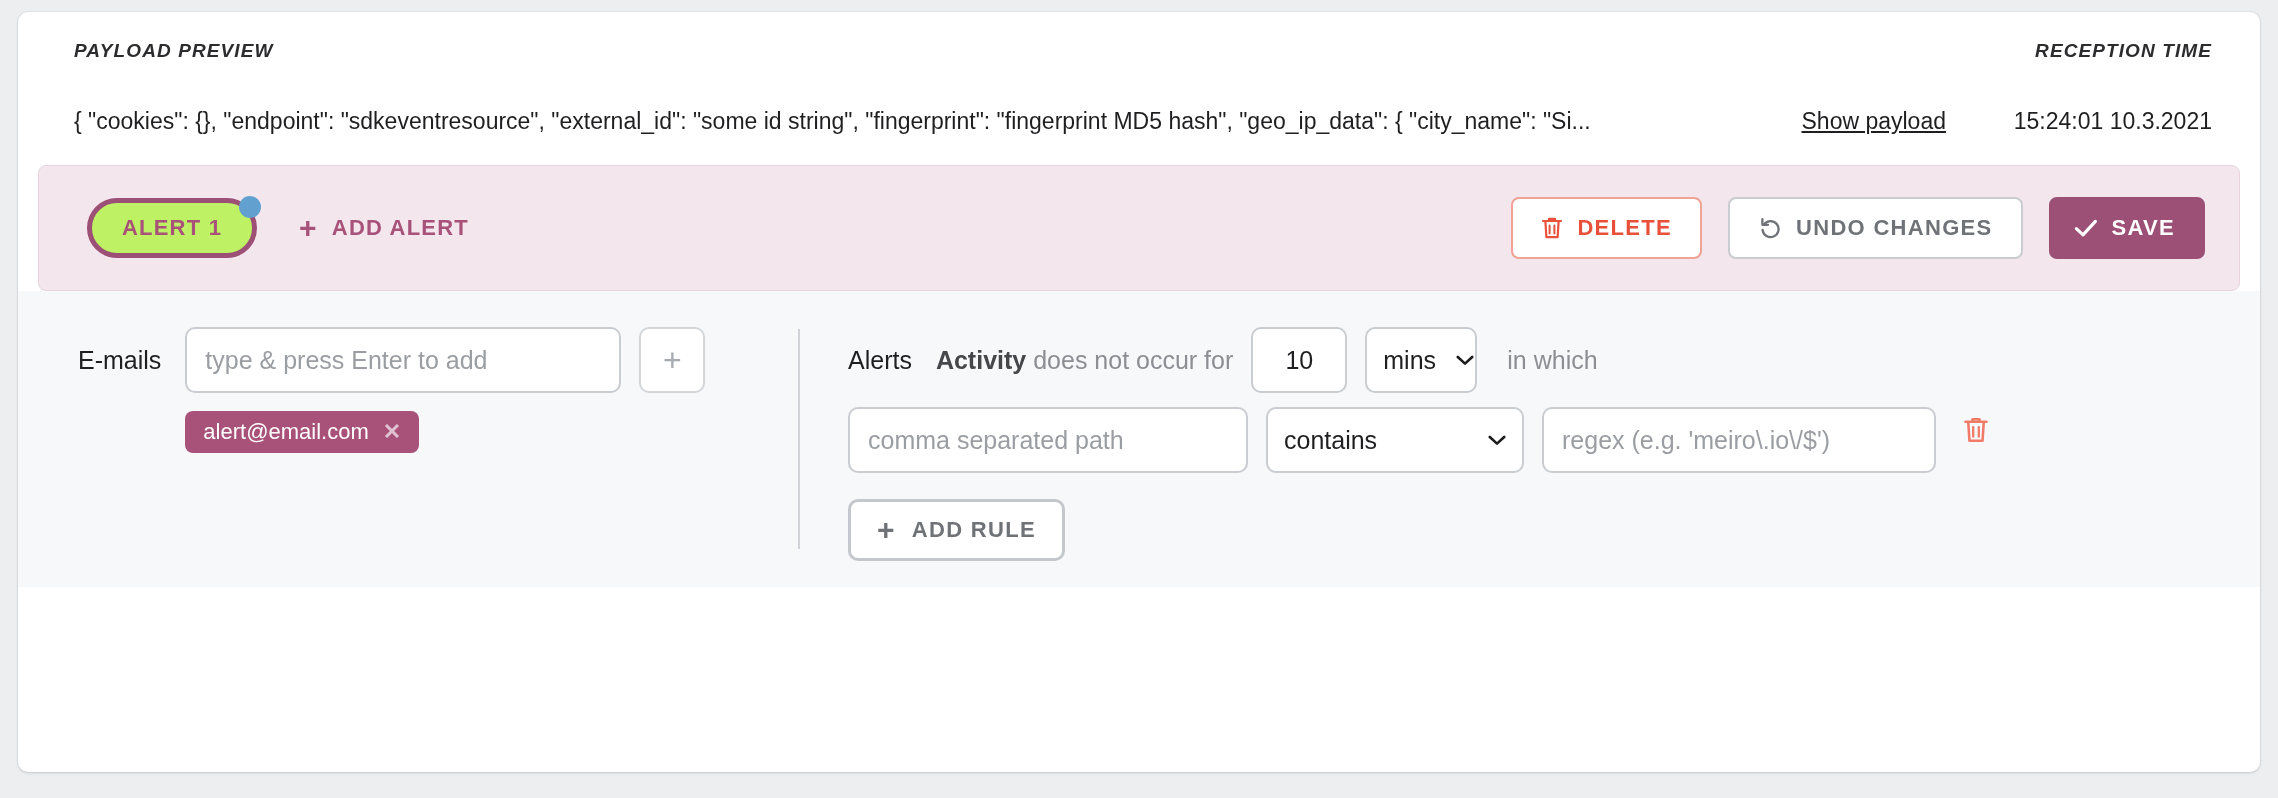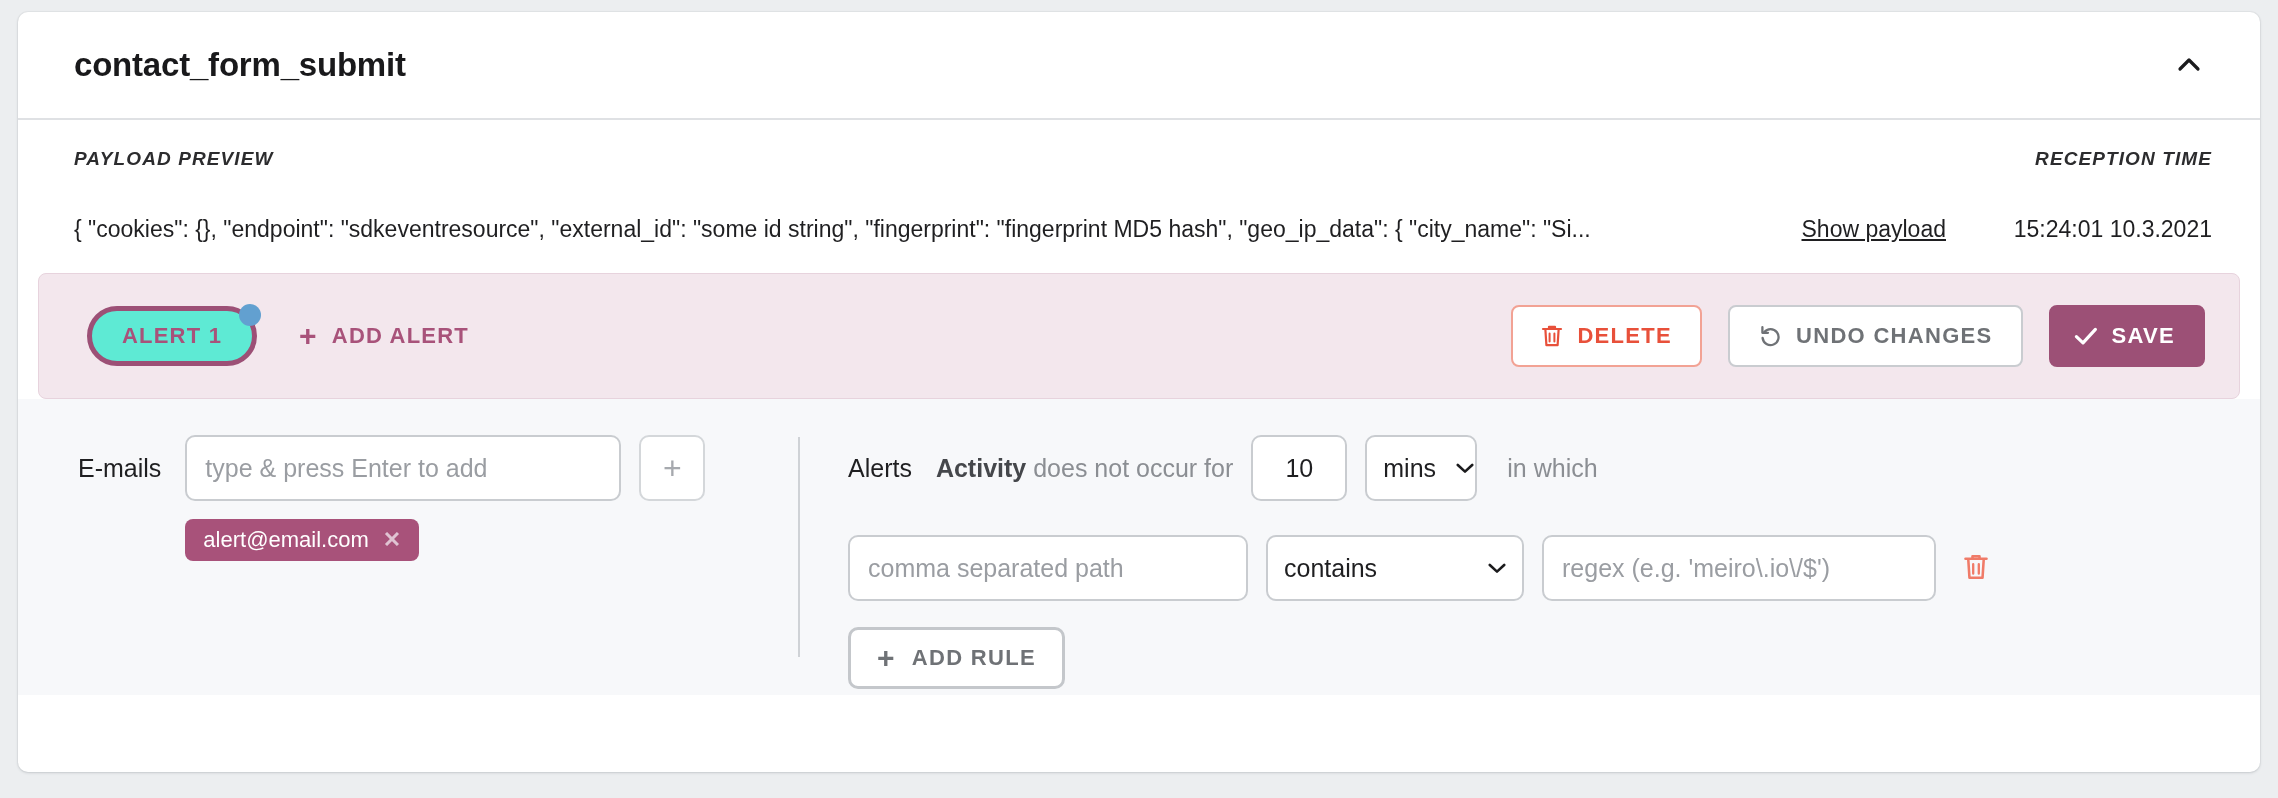--- a/index.html
+++ b/index.html
@@ -118,21 +118,21 @@
     justify-content: space-between;
     padding: 0 34px 0 48px;
   }
   .alert-left {
     display: flex;
     align-items: center;
     gap: 0;
   }
   .alert-chip-wrap { position: relative; margin-right: 36px; }
   .alert-chip {
-    background: #5eead4;
+    background: #bef264;
     border: 5px solid #9c5076;
     border-radius: 36px;
     color: #a8527a;
     font-size: 22px;
     font-weight: bold;
     letter-spacing: 1.2px;
     padding: 14px 30px;
     cursor: pointer;
     line-height: 1;
   }
@@ -275,21 +275,21 @@
     align-items: center;
     justify-content: space-between;
     gap: 20px;
     cursor: pointer;
     font-family: "Liberation Sans", sans-serif;
     white-space: nowrap;
   }
   .select-mins { width: 112px; margin-right: 30px; }
   .caret { display: block; width: 18px; height: 11px; flex: 0 0 18px; }
 
-  .alerts-row2 { display: flex; align-items: center; margin-top: 34px; }
+  .alerts-row2 { display: flex; margin-top: 14px; }
   .path-input { width: 400px; margin-right: 18px; }
   .select-contains { width: 258px; margin-right: 18px; gap: 36px; }
   .regex-input { width: 394px; margin-right: 20px; }
   .trash-btn {
     width: 40px; height: 48px;
     display: flex; align-items: center; justify-content: center;
     background: transparent; border: 0; cursor: pointer;
   }
 
   .alerts-row3 { margin-top: 26px; }
@@ -311,30 +311,20 @@
     line-height: 1;
   }
   .btn-add-rule .plus { font-size: 30px; line-height: 1; }
 </style>
 </head>
 <body>
 
 <div class="page">
   <div class="card">
 
-    <div class="card-header">
-      <div class="card-title">contact_form_submit</div>
-      <button class="collapse-btn">
-        <span class="chev-up">
-          <svg class="chev-up" viewBox="0 0 26 26" fill="none" xmlns="http://www.w3.org/2000/svg">
-            <path d="M4 17 L13 8 L22 17" stroke="#1b1b1d" stroke-width="3.2" stroke-linecap="round" stroke-linejoin="round"></path>
-          </svg>
-        </span>
-      </button>
-    </div>
 
     <div class="payload-section">
       <div class="payload-head">
         <div class="section-label">PAYLOAD PREVIEW</div>
         <div class="section-label right">RECEPTION TIME</div>
       </div>
       <div class="payload-row">
         <div class="payload-json">{ "cookies": {}, "endpoint": "sdkeventresource", "external_id": "some id string", "fingerprint": "fingerprint MD5 hash", "geo_ip_data": { "city_name": "Si...</div>
         <div class="show-payload">Show payload</div>
         <div class="reception-time">15:24:01 10.3.2021</div>

